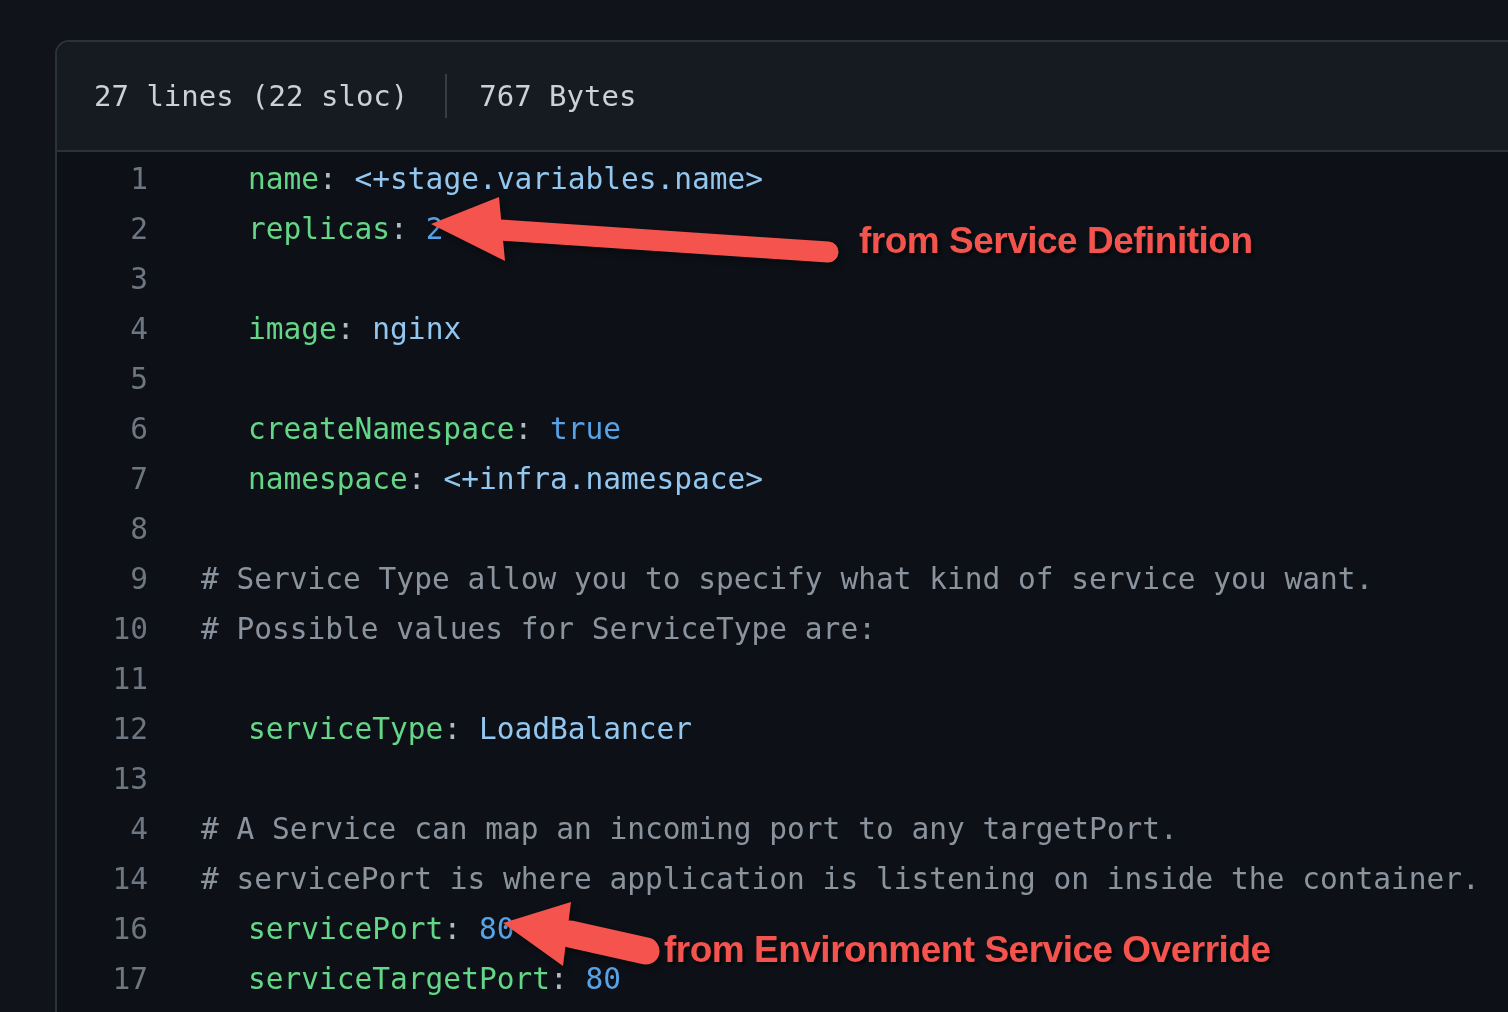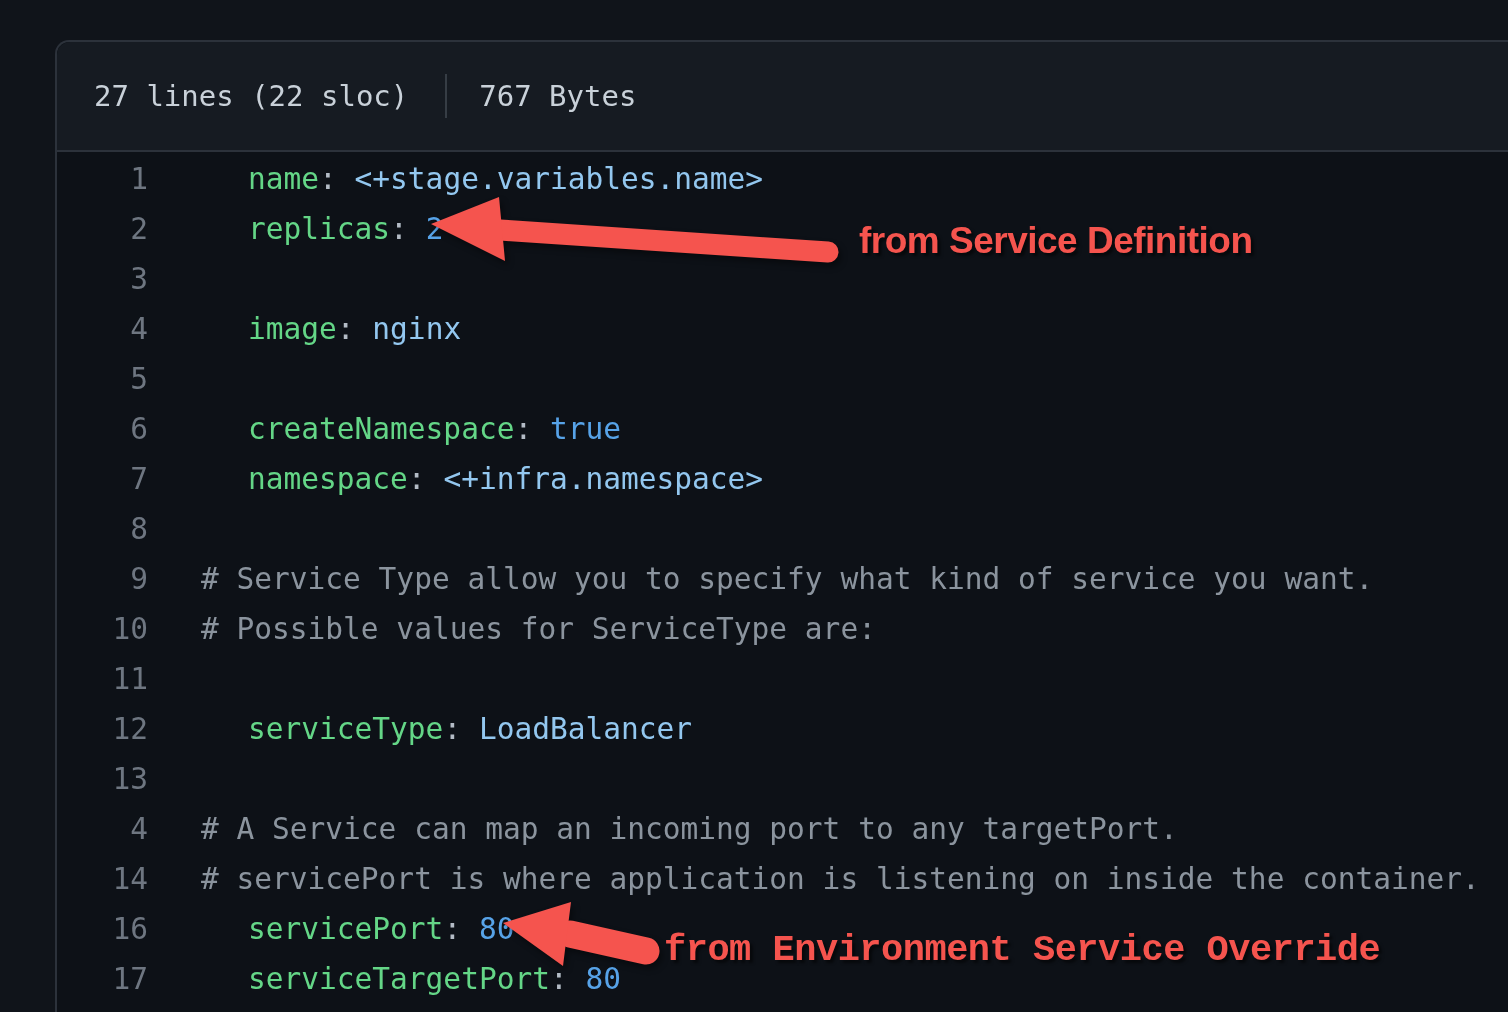--- a/index.html
+++ b/index.html
@@ -80,21 +80,21 @@
     font-family: "Liberation Sans", sans-serif;
     font-weight: bold;
     font-size: 37px;
     line-height: 50px;
     letter-spacing: -0.5px;
     color: var(--annotation_red, #f5544e);
     text-shadow: 3px 3px 3px rgba(0,0,0,0.55);
     white-space: nowrap;
   }
   .annot1 { left: 859px; top: 216px; }
-  .annot2 { left: 664px; top: 925px; font-family: Liberation Mono, monospace; }
+  .annot2 { left: 664px; top: 925px; }
 </style>
 </head>
 <body>
 
 <div class="page">
 
   <div class="file-box">
 
     <div class="file-header">
       <span>27 lines (22 sloc)</span>

